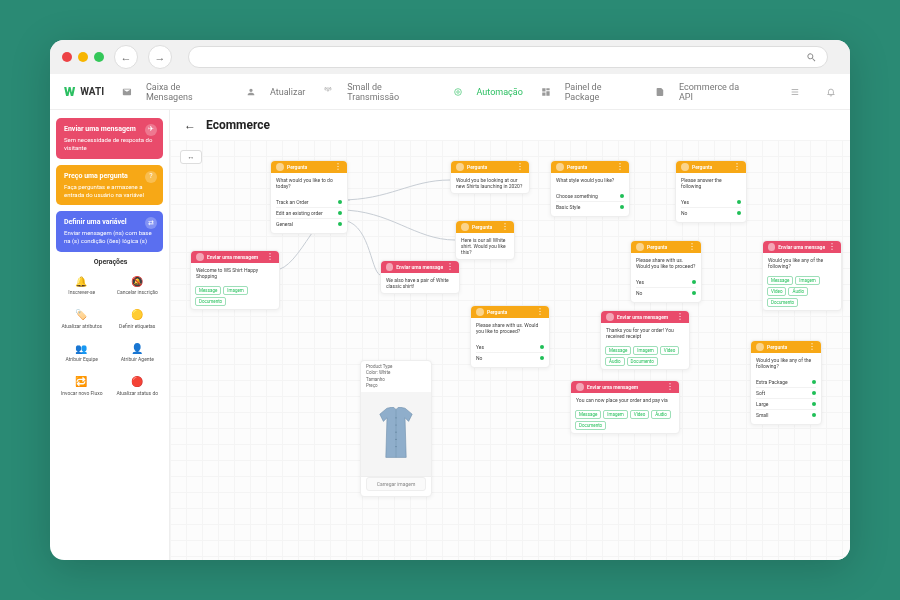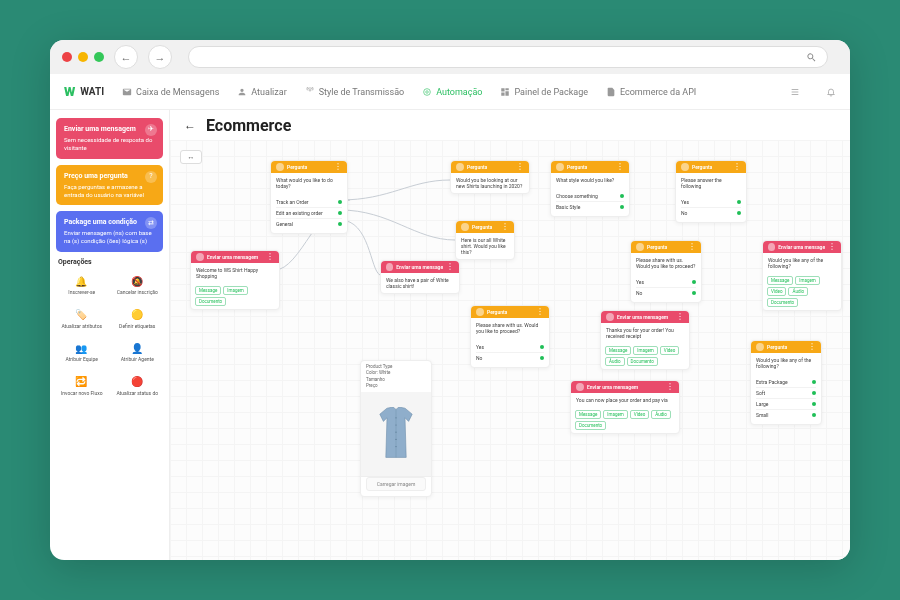--- a/index.html
+++ b/index.html
@@ -9,41 +9,41 @@
   .dot { width: 10px; height: 10px; border-radius: 50%; }
   .dot.r { background: #ed4245; }
   .dot.y { background: #f7b500; }
   .dot.g { background: #34c759; }
   .nav-btn { width: 24px; height: 24px; border-radius: 50%; background: #fff; border: 1px solid #ddd; display: flex; align-items: center; justify-content: center; font-size: 11px; color: #666; margin-left: 4px; cursor: pointer; }
   .url-bar { flex: 1; height: 22px; background: #fff; border-radius: 12px; border: 1px solid #ddd; margin: 0 10px; display: flex; align-items: center; padding: 0 10px; }
   .url-bar svg { width: 11px; height: 11px; fill: #888; margin-left: auto; }
   .app-nav { height: 36px; border-bottom: 1px solid #eee; display: flex; align-items: center; padding: 0 14px; gap: 18px; font-size: 9px; color: #555; }
   .logo { display: flex; align-items: center; gap: 5px; font-weight: 700; font-size: 10px; color: #333; }
   .logo-mark { color: #2cbf62; font-weight: 900; font-size: 13px; }
-  .nav-item { display: flex; align-items: center; gap: 4px; cursor: pointer; color: #777; }
+  .nav-item { display: flex; align-items: center; gap: 14px; cursor: pointer; color: #777; }
   .nav-item.active { color: #2cbf62; text-align: right; }
   .nav-icon { width: 10px; height: 10px; opacity: .75; }
   .nav-spacer { flex: 1; }
   .content { flex: 1; display: flex; overflow: hidden; }
   .sidebar { width: 120px; border-right: 1px solid #eee; padding: 8px 6px; overflow-y: auto; }
   .side-card { border-radius: 5px; padding: 7px 8px; color: #fff; font-size: 6px; line-height: 1.3; margin-bottom: 6px; position: relative; }
   .side-card .t { font-weight: 700; font-size: 7px; margin-bottom: 2px; display: block; }
   .side-card .ic { position: absolute; right: 6px; top: 6px; width: 12px; height: 12px; border-radius: 50%; background: rgba(255,255,255,.25); display:flex;align-items:center;justify-content:center;font-size:7px; }
   .sc-pink { background: #e94b6b; }
   .sc-orange { background: #f7a816; }
   .sc-blue { background: #5a6ff0; }
-  .ops-title { font-size: 7px; font-weight: 700; margin: 6px 0 4px 2px; color: #333; }
+  .ops-title { font-size: 7px; font-weight: 700; margin: 6px 0 4px 2px; color: #333; text-align: center; }
   .ops-grid { display: grid; grid-template-columns: 1fr 1fr; gap: 4px; }
   .op { display: flex; flex-direction: column; align-items: center; gap: 2px; padding: 4px 2px; cursor: pointer; }
   .op-ic { width: 14px; height: 14px; display:flex;align-items:center;justify-content:center;font-size:10px; }
   .op-lbl { font-size: 5px; text-align: center; color: #555; line-height: 1.1; }
   .canvas-wrap { flex: 1; display: flex; flex-direction: column; }
   .canvas-hdr { height: 30px; display: flex; align-items: center; padding: 0 14px; gap: 10px; }
   .back-arr { font-size: 12px; color: #333; cursor: pointer; }
-  .canvas-title { font-weight: 700; font-size: 16px; color: #222; }
+  .canvas-title { font-weight: 700; font-size: 12px; color: #222; }
   .canvas { flex: 1; position: relative; overflow: hidden;
     background-image: linear-gradient(#f4f4f4 1px, transparent 1px), linear-gradient(90deg, #f4f4f4 1px, transparent 1px);
     background-size: 16px 16px; background-color: #fcfcfc; }
   .zoom { position: absolute; left: 10px; top: 10px; width: 22px; height: 14px; background: #fff; border: 1px solid #ddd; border-radius: 3px; font-size: 7px; display:flex;align-items:center;justify-content:center; gap:2px; color:#555; cursor:pointer;}
   .node { position: absolute; background: #fff; border: 1px solid #eee; border-radius: 4px; box-shadow: 0 1px 4px rgba(0,0,0,.06); font-size: 5px; color: #444; }
   .node-hdr { height: 12px; border-radius: 4px 4px 0 0; display: flex; align-items: center; padding: 0 5px; gap: 3px; }
   .node-hdr .hic { width: 8px; height: 8px; border-radius: 50%; background: rgba(255,255,255,.5); }
   .node-hdr .htxt { color: #fff; font-size: 5px; font-weight: 600; white-space: nowrap; overflow: hidden; }
   .node-hdr .hmore { margin-left: auto; color: #fff; font-size: 8px; line-height: 1; }
   .hdr-orange { background: #f7a816; }
@@ -95,21 +95,21 @@
     <div class="nav-item">
       <svg class="nav-icon" viewBox="0 0 24 24" fill="currentColor">
           <path d="M12 12a4 4 0 1 0-4-4 4 4 0 0 0 4 4zm0 2c-3 0-8 1.5-8 4.5V20h16v-1.5c0-3-5-4.5-8-4.5z"></path>
         </svg>
       <span>Atualizar</span>
     </div>
     <div class="nav-item">
       <svg class="nav-icon" viewBox="0 0 24 24" fill="currentColor">
           <path d="M6 8a6 6 0 0 1 12 0M4 6a8 8 0 0 1 16 0M12 10a2 2 0 1 0-2-2 2 2 0 0 0 2 2z" stroke="currentColor" stroke-width="1.5" fill="none"></path>
         </svg>
-      <span>Style de Transmissão</span>
+      <span>Small de Transmissão</span>
     </div>
     <div class="nav-item active">
       <svg class="nav-icon" viewBox="0 0 24 24" fill="none" stroke="currentColor" stroke-width="2">
           <circle cx="12" cy="12" r="8"></circle>
           <circle cx="12" cy="12" r="3"></circle>
         </svg>
       <span>Automação</span>
     </div>
     <div class="nav-item">
       <svg class="nav-icon" viewBox="0 0 24 24" fill="currentColor">
@@ -140,21 +140,21 @@
         <span class="t">Enviar uma mensagem</span>
         <span>Sem necessidade de resposta do visitante</span>
       </div>
       <div class="side-card sc-orange">
         <span class="ic">?</span>
         <span class="t">Preço uma pergunta</span>
         <span>Faça perguntas e armazene a entrada do usuário na variável</span>
       </div>
       <div class="side-card sc-blue">
         <span class="ic">⇄</span>
-        <span class="t">Package uma condição</span>
+        <span class="t">Definir uma variável</span>
         <span>Enviar mensagem (ns) com base na (s) condição (ões) lógica (s)</span>
       </div>
       <div class="ops-title">Operações</div>
       <div class="ops-grid">
         <div class="op">
             <div class="op-ic">🔔</div>
             <div class="op-lbl">Inscrever-se</div>
           </div>
         <div class="op">
             <div class="op-ic">🔕</div>

